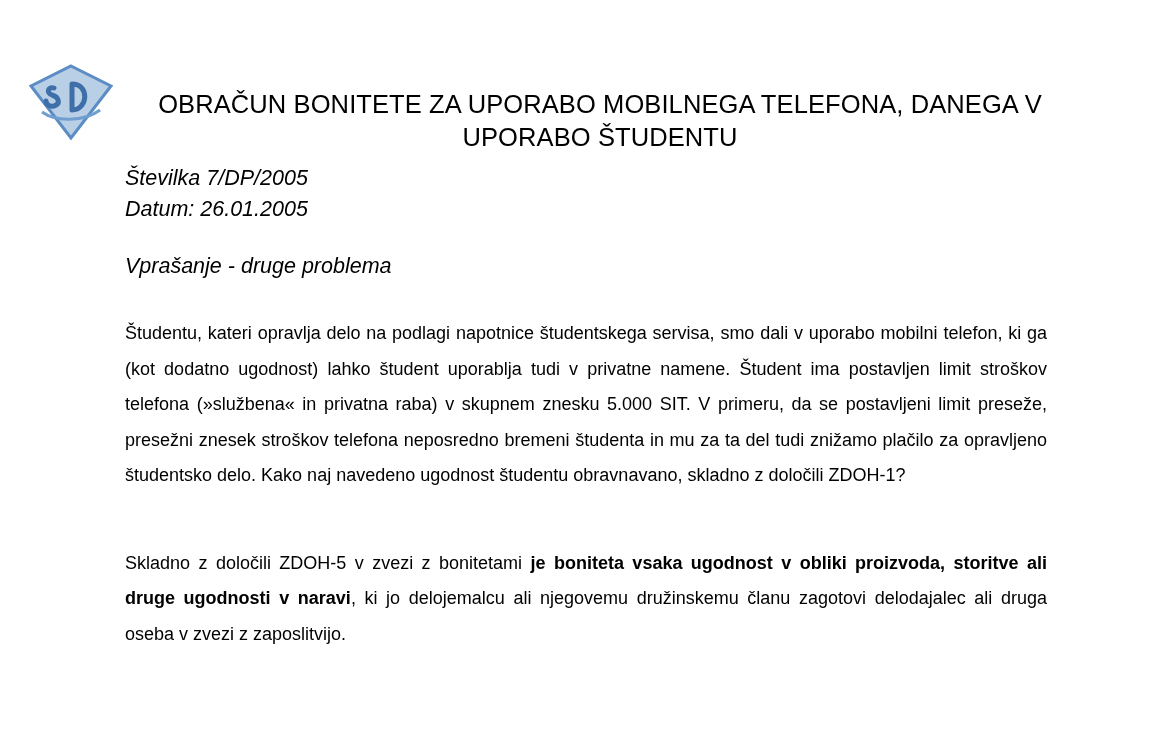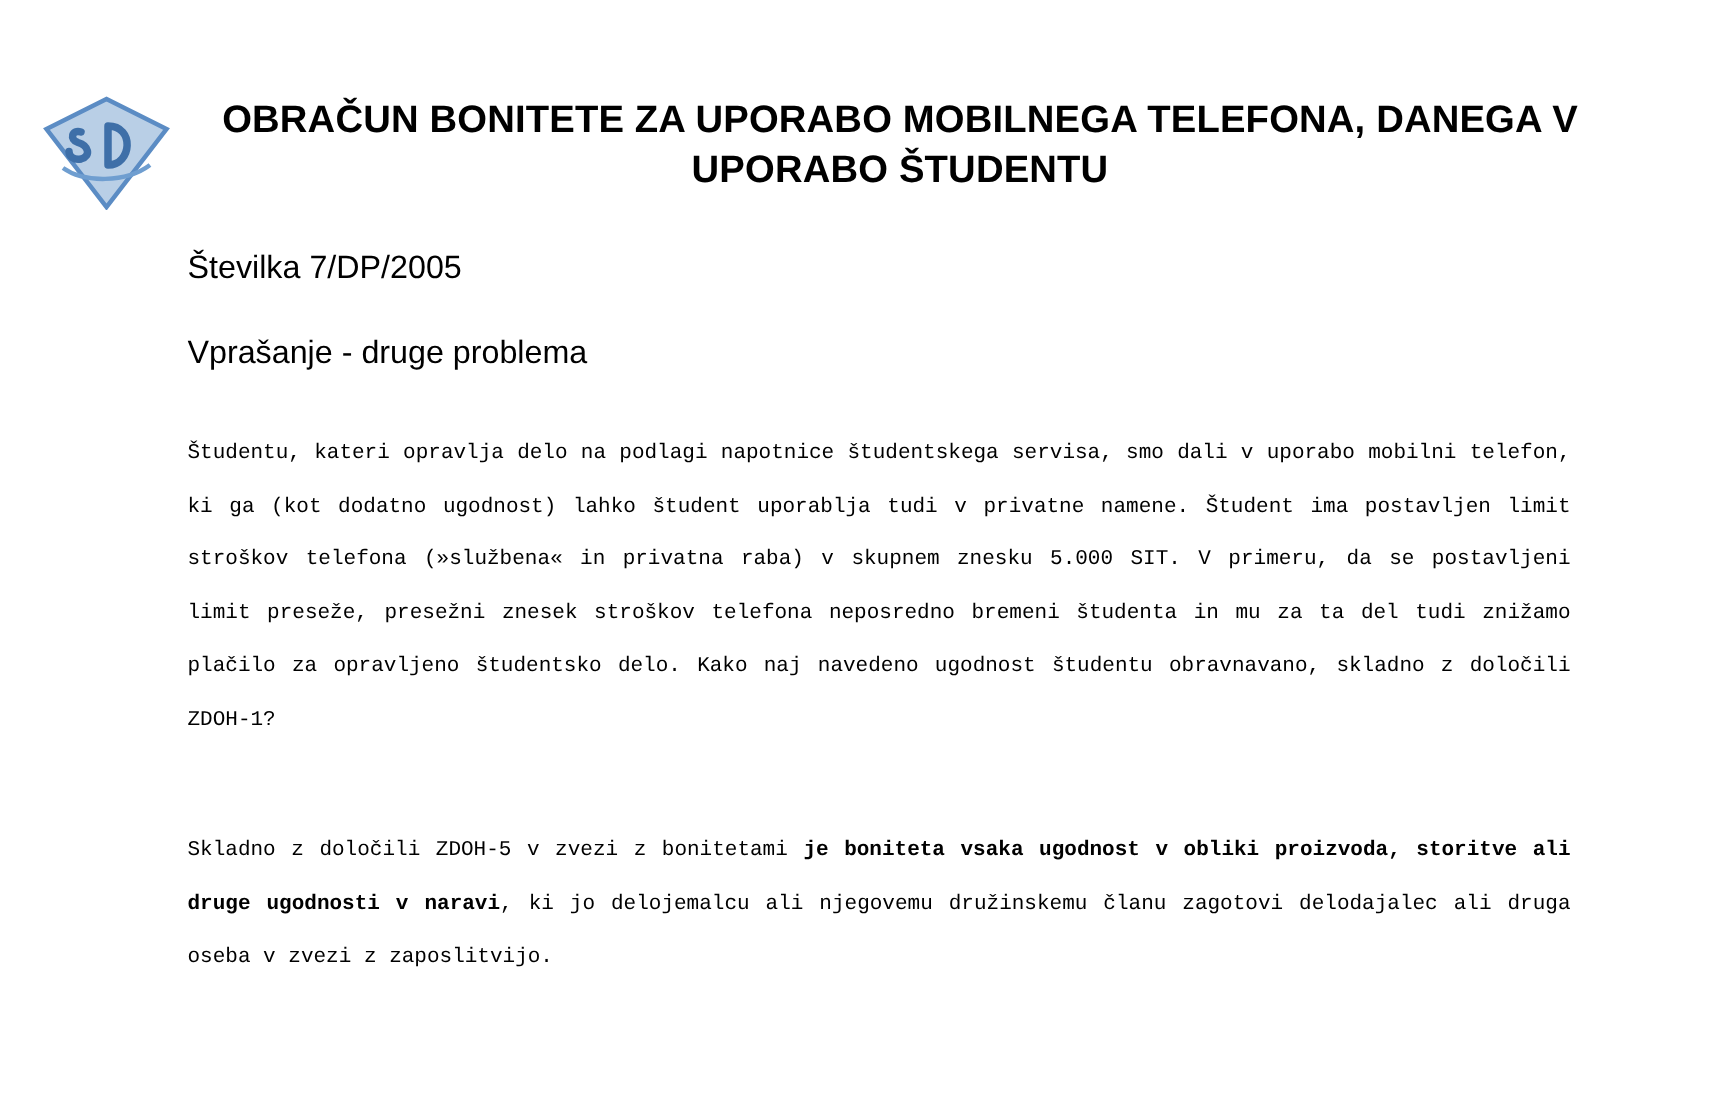--- a/index.html
+++ b/index.html
@@ -32,48 +32,48 @@
   .logo {
     position: absolute;
     left: 28px;
     top: 6px;
     width: 86px;
     height: 76px;
   }
   .doc-title {
     position: absolute;
     left: 125px;
-    top: 6px;
+    top: 30px;
     width: 950px;
     text-align: center;
     font-size: 25.5px;
-    font-weight: bold;
+    font-weight: normal;
     line-height: 1.30;
     letter-spacing: 0.1px;
   }
 
   
   .body-area {
     position: absolute;
     left: 125px;
     top: 163px;
     width: 922px;
   }
   .line {
     font-size: 21.5px;
     line-height: 31px;
     text-align: left;
+    font-style: italic;
   }
   .para {
-    font-size: 14px;
+    font-size: 18px;
     line-height: 35.5px;
     text-align: justify;
     text-justify: inter-word;
     margin: 0;
-    font-family: Liberation Mono, monospace;
   }
   .gap-md { height: 26px; }
   .gap-lg { height: 34px; }
   b { font-weight: bold; }
 
   .clipped {
     overflow: hidden;
   }
 </style>
 </head>
@@ -91,20 +91,21 @@
         <path d="M14,48 C28,58 56,58 72,46" fill="none" stroke="#6f9ed0" stroke-width="3"></path>
       </svg>
     </div>
 
     <div class="doc-title">OBRAČUN BONITETE ZA UPORABO MOBILNEGA TELEFONA, DANEGA V UPORABO ŠTUDENTU</div>
   </div>
 
   <div class="body-area clipped">
 
     <div class="line">Številka 7/DP/2005</div>
+    <div class="line">Datum: 26.01.2005</div>
 
     <div class="gap-md"></div>
 
     <div class="line">Vprašanje - druge problema</div>
 
     <div class="gap-lg"></div>
 
     <p class="para">Študentu, kateri opravlja delo na podlagi napotnice študentskega servisa, smo dali v uporabo mobilni telefon, ki ga (kot dodatno ugodnost) lahko študent uporablja tudi v privatne namene. Študent ima postavljen limit stroškov telefona (»službena« in privatna raba) v skupnem znesku 5.000 SIT. V primeru, da se postavljeni limit preseže, presežni znesek stroškov telefona neposredno bremeni študenta in mu za ta del tudi znižamo plačilo za opravljeno študentsko delo. Kako naj navedeno ugodnost študentu obravnavano, skladno z določili ZDOH-1?</p>
 
     <div class="gap-md"></div>

